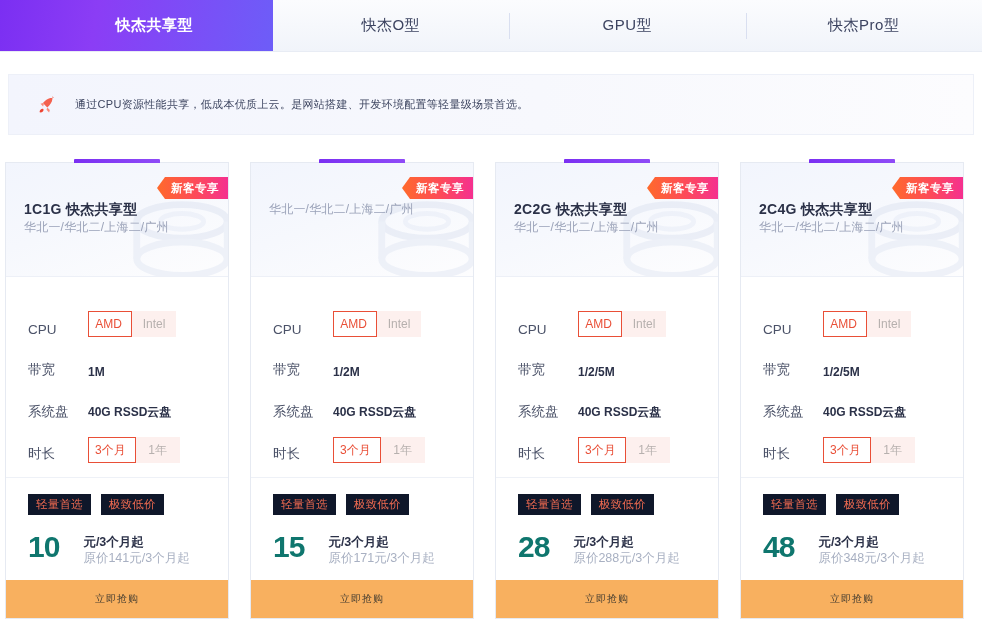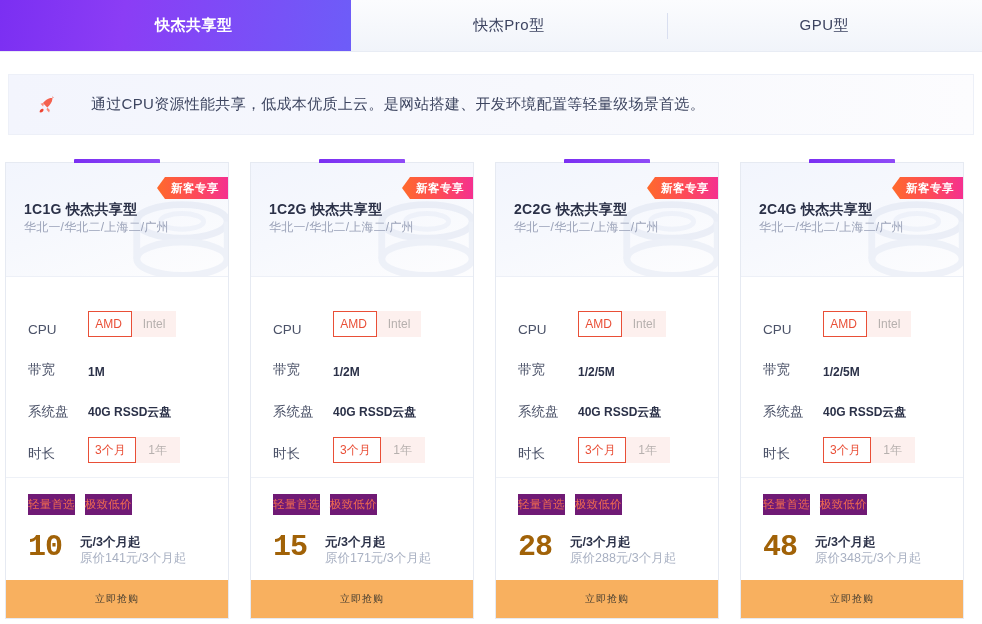--- a/index.html
+++ b/index.html
@@ -55,24 +55,23 @@
     align-items: center;
     padding-left: 28px;
   }
   .banner-icon {
     width: 20px; height: 20px;
     margin-right: 18px;
     flex: none;
     display: block;
   }
   .banner-text {
-    font-size: 15px;
+    font-size: 11px;
     color: #3d4560;
     letter-spacing: .3px;
-    margin-left: 16px;
   }
 
   
   .cards {
     display: flex;
     gap: 21px;
     padding: 27px 5px 0 5px;
   }
   .card {
     width: 224px;
@@ -179,40 +178,39 @@
   }
 
   
   .price-block {
     padding: 16px 0 0 22px;
     flex: 1;
   }
   .tag-row { display: flex; gap: 10px; }
   .tag {
     height: 21px;
-    padding: 0 0;
+    padding: 0 8px;
     display: flex; align-items: center;
-    background: #701a75;
+    background: #0f172a;
     color: #ef6a50;
     font-size: 11.5px;
     letter-spacing: .2px;
   }
   .price-row {
     margin-top: 19px;
     display: flex;
     align-items: flex-start;
   }
   .price-num {
     font-size: 30px;
     font-weight: bold;
-    color: #a16207;
+    color: #0f766e;
     line-height: 26px;
     letter-spacing: -1px;
-    margin-right: 18px;
-    font-family: Liberation Mono, monospace;
+    margin-right: 24px;
   }
   .price-unit {
     font-size: 12.5px;
     font-weight: bold;
     color: #2b3148;
     line-height: 16px;
   }
   .price-original {
     font-size: 12.5px;
     color: #a8b0c2;
@@ -235,24 +233,27 @@
   }
 </style>
 </head>
 <body>
 
 <div class="tabs">
   <div class="tab active">
     <span>快杰共享型</span>
   </div>
   <div class="tab">
-    <span>快杰Pro型</span>
+    <span>快杰O型</span>
   </div>
   <div class="tab">
     <span>GPU型</span>
+  </div>
+  <div class="tab">
+    <span>快杰Pro型</span>
   </div>
 </div>
 
 <div class="banner-wrap">
   <div class="banner">
     <svg class="banner-icon" viewBox="0 0 24 24">
       <path d="M20.5 3.5c-4.6-.6-8.4 1.2-11 3.8l-2.4 2.4 5.2 5.2 2.4-2.4c2.6-2.6 4.4-6.4 3.8-11z" fill="#f4614e"></path>
       <path d="M7.1 9.7 4.2 10.6l3.1 3.1.9-2.9z" fill="#fa8a7a"></path>
       <path d="M12.3 14.9l-.9 2.9 3.1 3.1.9-2.9z" fill="#fa8a7a"></path>
       <path d="M3.2 20.8c1.6.3 3-.2 3.8-1s1.1-2.1.6-3.1c-1.3-.3-2.6.1-3.4.9s-1.2 2.1-1 3.2z" fill="#ee4433"></path>
@@ -328,21 +329,20 @@
     <div class="card-head">
       <svg class="card-watermark" viewBox="0 0 130 118">
         <ellipse cx="65" cy="36" rx="46" ry="17" fill="none" stroke="#dfe5f2" stroke-width="7"></ellipse>
         <ellipse cx="65" cy="36" rx="22" ry="8" fill="none" stroke="#e7ecf7" stroke-width="5"></ellipse>
         <ellipse cx="65" cy="74" rx="46" ry="17" fill="none" stroke="#e4e9f4" stroke-width="7"></ellipse>
         <path d="M19 36v38M111 36v38" stroke="#e4e9f4" stroke-width="7" fill="none"></path>
       </svg>
       <div class="ribbon">
         <span>新客专享</span>
       </div>
-      <div class="card-title">1C2G 快杰共享型</div>
       <div class="card-region">华北一/华北二/上海二/广州</div>
     </div>
 
     <div class="specs">
       <div class="spec-row">
         <span class="spec-label">CPU</span>
         <span class="opt-group">
           <span class="opt selected">AMD</span>
           <span class="opt">Intel</span>
         </span>

